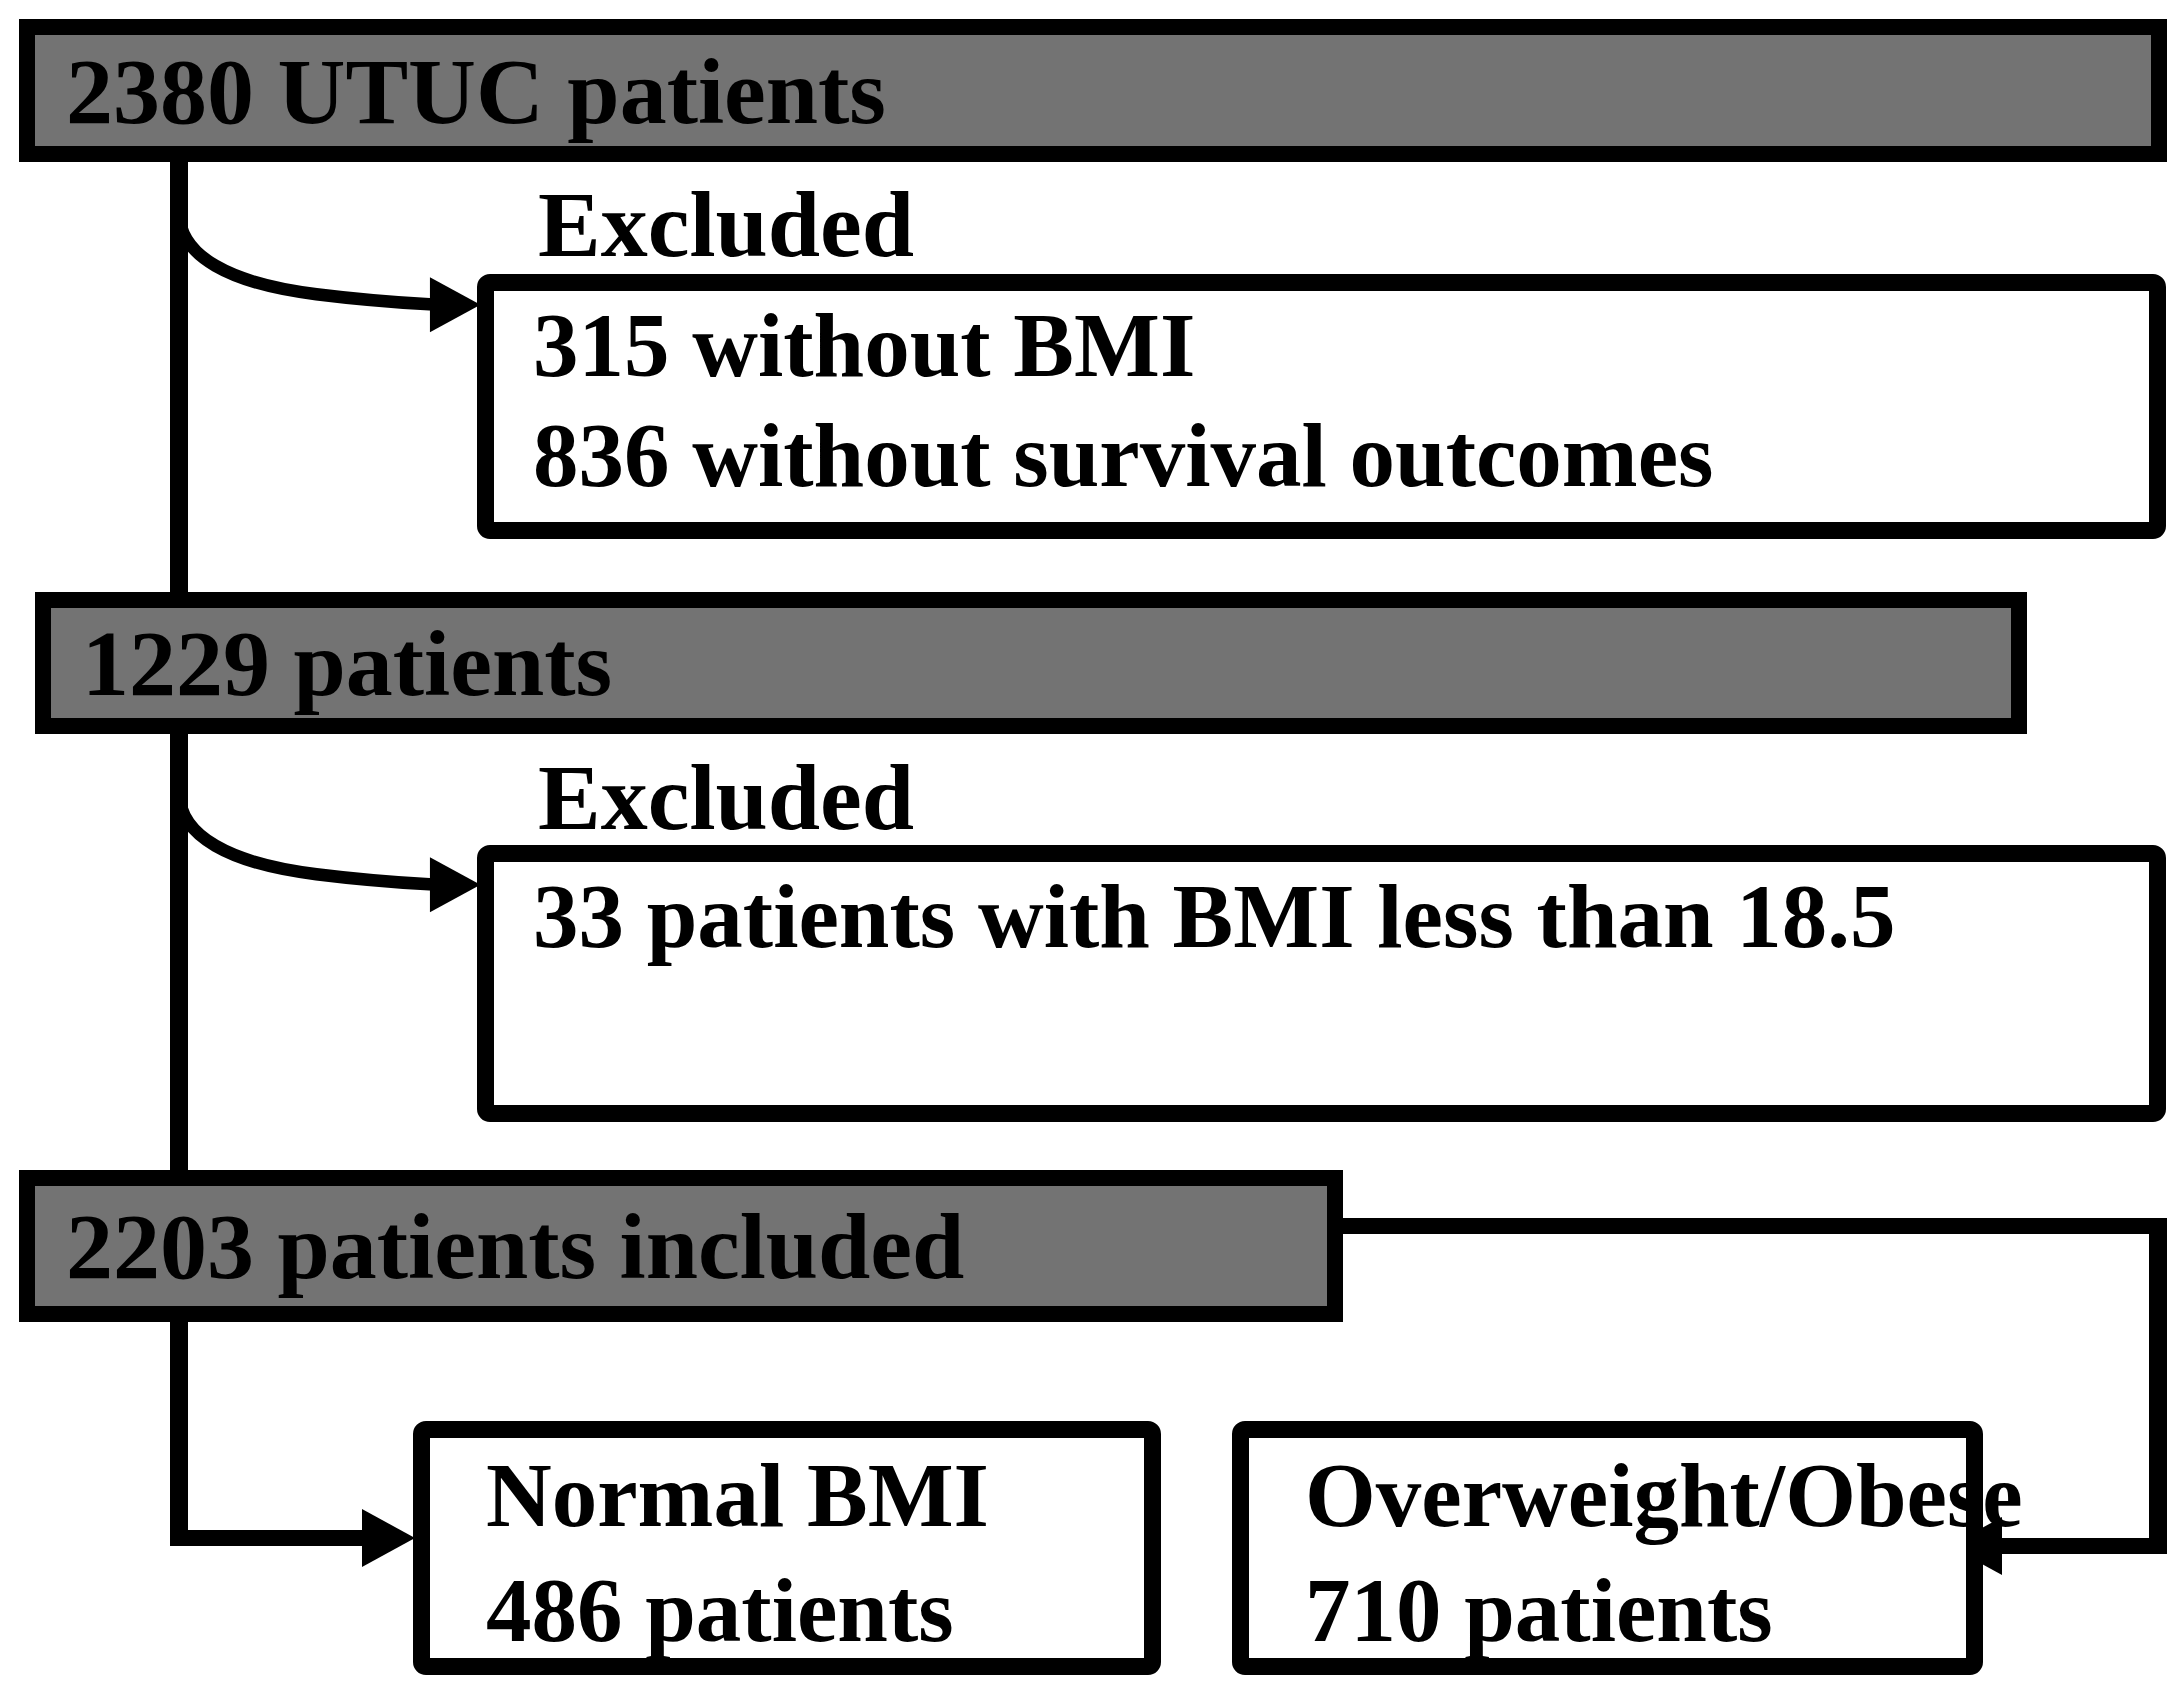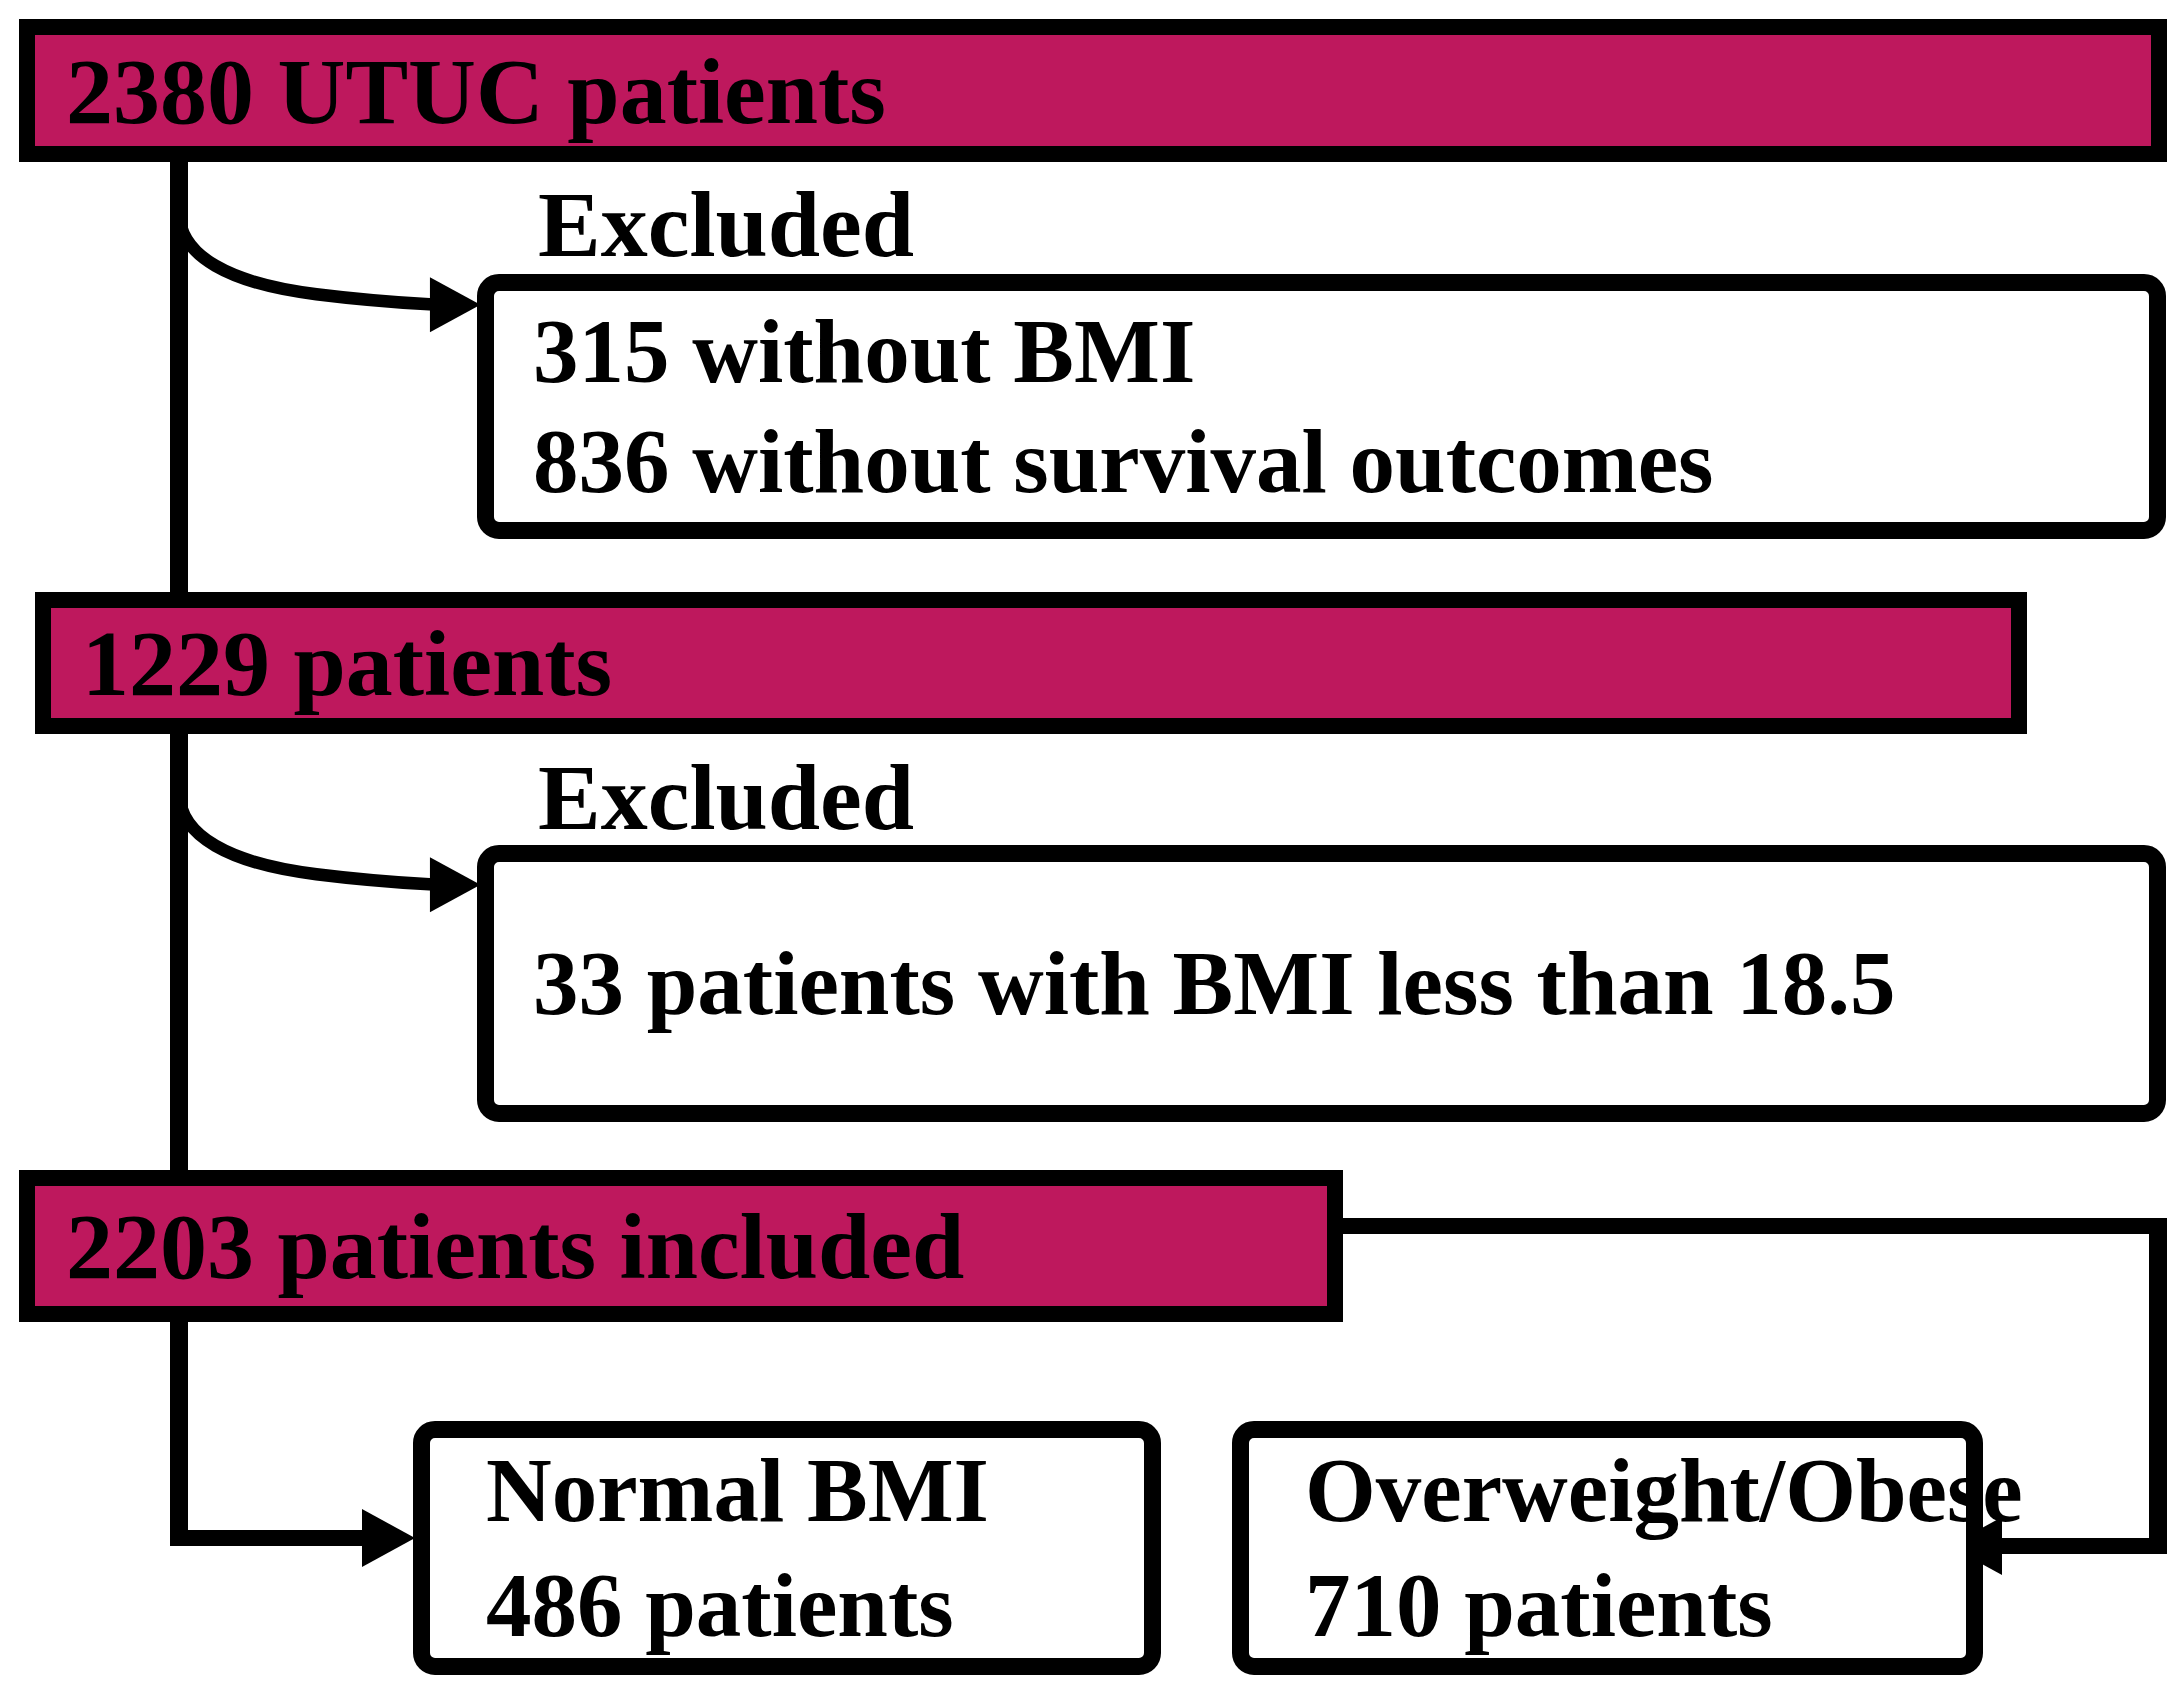--- a/index.html
+++ b/index.html
@@ -9,39 +9,39 @@
     background:#ffffff;
     font-family:"Liberation Serif","DejaVu Serif",serif;
     font-weight:700;
     color:#000000;
     overflow:hidden;
   }
   .pbox{
     position:absolute;
     box-sizing:border-box;
     border:16.3px solid #000;
-    background:#be185d;
+    background:#737373;
     display:flex;
     align-items:center;
   }
   .pbox .lbl{
     font-size:94px;
     line-height:1;
     padding-left:31px;
     white-space:nowrap;
   }
   .rbox{
     position:absolute;
     box-sizing:border-box;
     border:17px solid #000;
-    border-radius:22px;
+    border-radius:13px;
     background:#fff;
     display:flex;
     flex-direction:column;
-    justify-content:center;
+    justify-content:flex-start;
   }
   .rbox .line{
     font-size:91px;
     line-height:110px;
     padding-left:39px;
     white-space:nowrap;
   }
   .bbox .line{
     line-height:115px;
     padding-left:56px;

